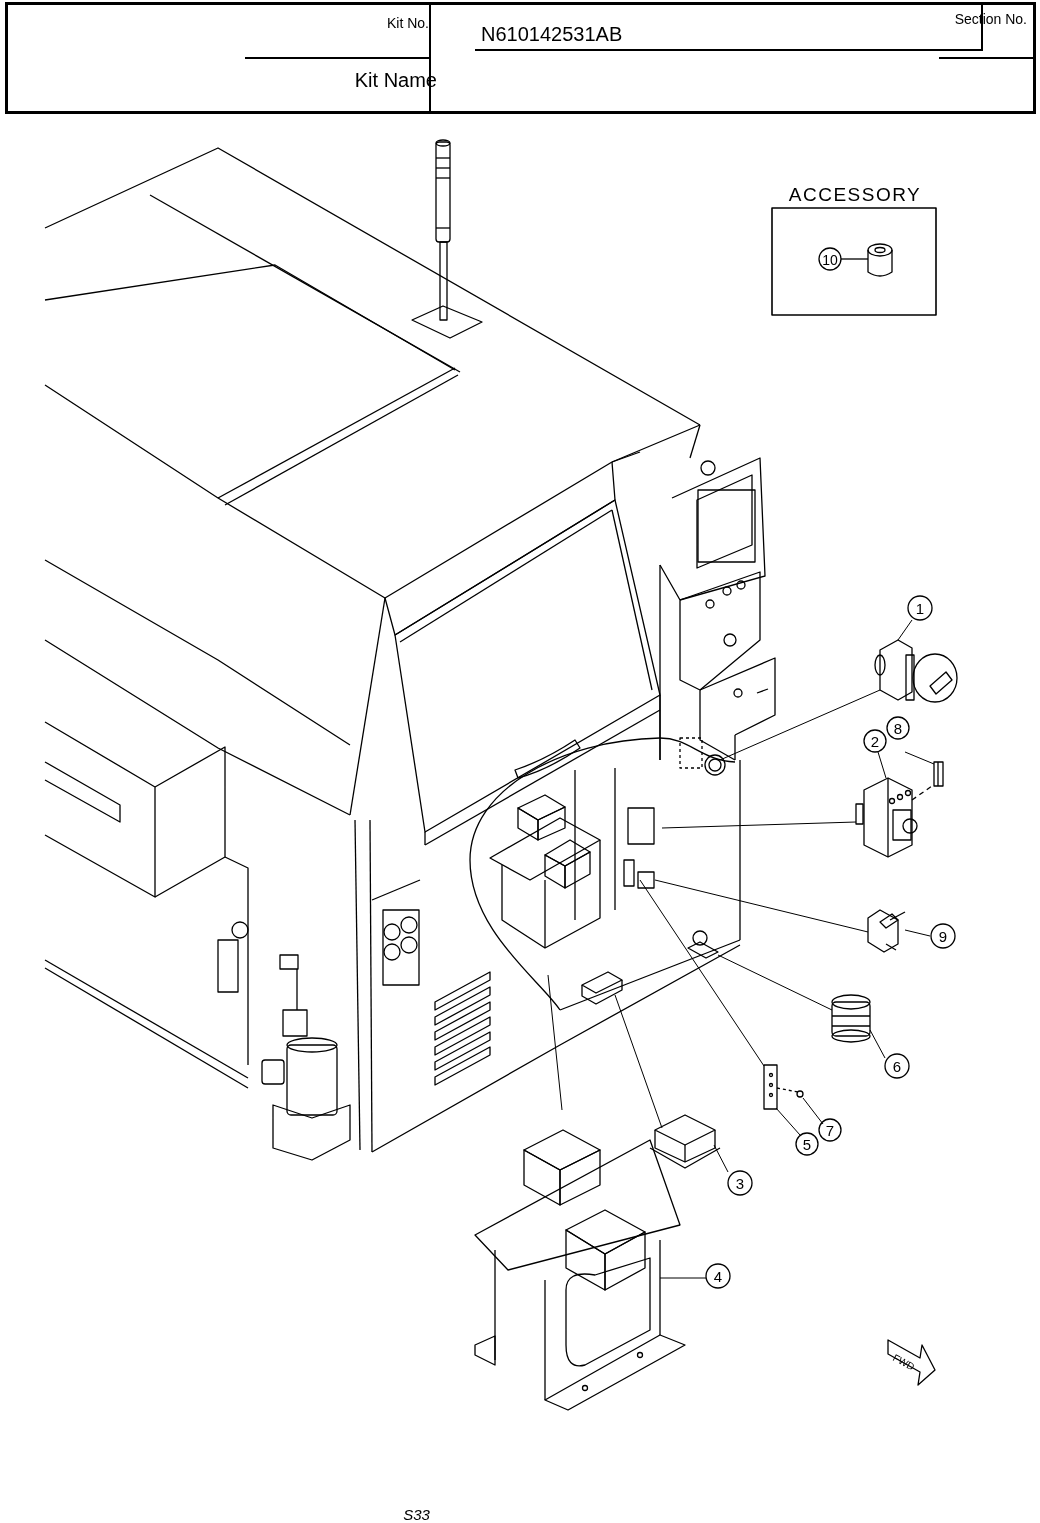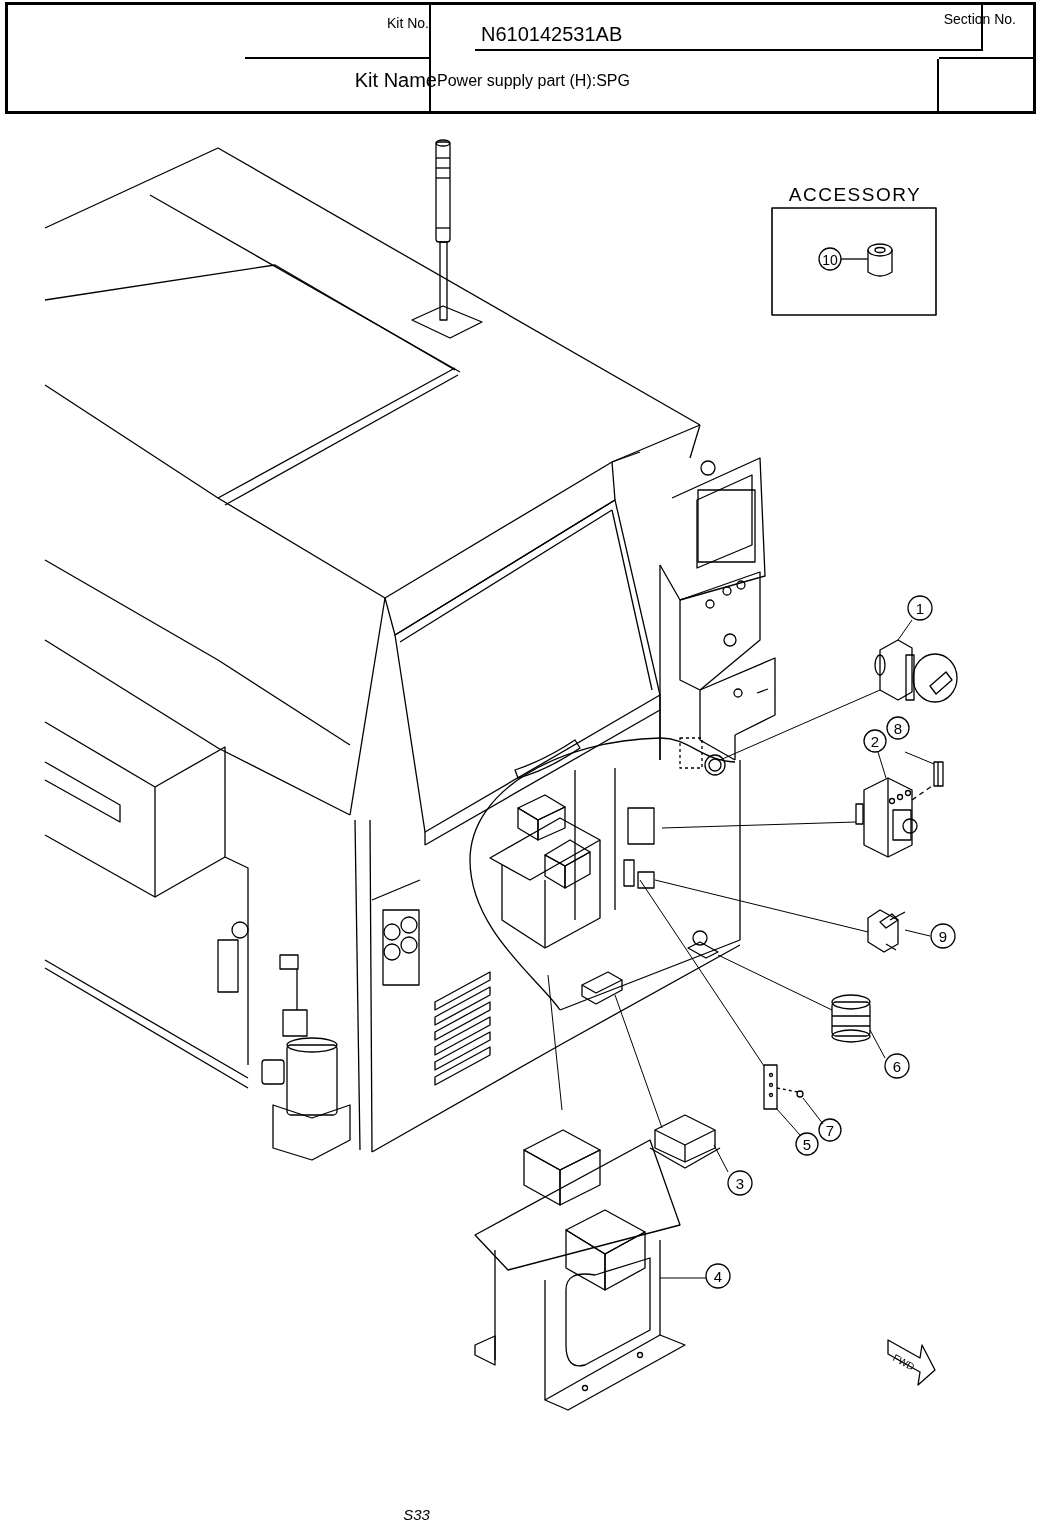--- a/index.html
+++ b/index.html
@@ -6,21 +6,21 @@
   body { width: 1040px; height: 1523px; position: relative; overflow: hidden; font-family: "Liberation Sans", sans-serif; color: #000; }
   .title-block { position: absolute; left: 5px; top: 2px; width: 1031px; height: 112px; border: 3px solid #000; box-sizing: border-box; }
   .tb-cell { position: absolute; box-sizing: border-box; }
   .tb-parts { left: 0; top: 0; width: 237px; height: 106px; border-right: 2px solid #000; }
   .tb-parts span { position: absolute; left: 26px; top: 18px; font-size: 22px; letter-spacing: 0.3px; }
   .tb-kitno-label { left: 237px; top: 0; width: 186px; height: 54px; border-right: 2px solid #000; border-bottom: 2px solid #000; }
   .tb-kitno-label span { position: absolute; width: 100%; text-align: right; top: 10px; font-size: 14px; }
   .tb-kitno-val { left: 423px; top: 0; width: 508px; height: 46px; border-right: 2px solid #000; border-bottom: 2px solid #000; margin-left: 44px; }
   .tb-kitno-val span { position: absolute; left: 6px; top: 18px; font-size: 20px; }
   .tb-sec-label { left: 931px; top: 0; width: 97px; height: 54px; border-bottom: 2px solid #000; }
-  .tb-sec-label span { position: absolute; right: 20px; top: 6px; font-size: 14px; }
+  .tb-sec-label span { position: absolute; right: 9px; top: 6px; font-size: 14px; }
   .tb-kitname-label { left: 237px; top: 54px; width: 186px; height: 52px; border-right: 2px solid #000; }
   .tb-kitname-label span { position: absolute; width: 100%; text-align: right; top: 10px; font-size: 20px; padding-left: 8px; }
   .tb-kitname-val { left: 423px; top: 54px; width: 508px; height: 52px; border-right: 2px solid #000; }
   .tb-kitname-val span { position: absolute; left: 6px; top: 13px; font-size: 16px; }
   .tb-sec-val { left: 931px; top: 54px; width: 97px; height: 52px; }
   .drawing { position: absolute; left: 0; top: 120px; width: 1040px; height: 1360px; }
   .drawing svg { width: 100%; height: 100%; }
   .page-no { position: absolute; left: 0; width: 833px; top: 1506px; text-align: center; font-size: 15px; font-style: italic; }
   .accessory-title { position: absolute; left: 772px; top: 184px; width: 166px; text-align: center; font-family: Liberation Sans, sans-serif; font-size: 19px; letter-spacing: 1.5px; font-weight: 300; }
   svg text { font-family: "Liberation Sans", sans-serif; }
@@ -33,23 +33,20 @@
       <span>Kit No.</span>
     </div>
   <div class="tb-cell tb-kitno-val">
       <span>N610142531AB</span>
     </div>
   <div class="tb-cell tb-sec-label">
       <span>Section No.</span>
     </div>
   <div class="tb-cell tb-kitname-label">
       <span>Kit Name</span>
-    </div>
-  <div class="tb-cell tb-kitname-val">
-      <span>Power supply part (H):SPG</span>
     </div>
   <div class="tb-cell tb-sec-val"><span></span></div>
 </div>
 
 <div class="accessory-title">ACCESSORY</div>
 
 <div class="drawing">
 <svg viewBox="0 120 1040 1360" xmlns="http://www.w3.org/2000/svg" fill="none" stroke="#000" stroke-width="1.3" stroke-linejoin="round">
 
   <g>

